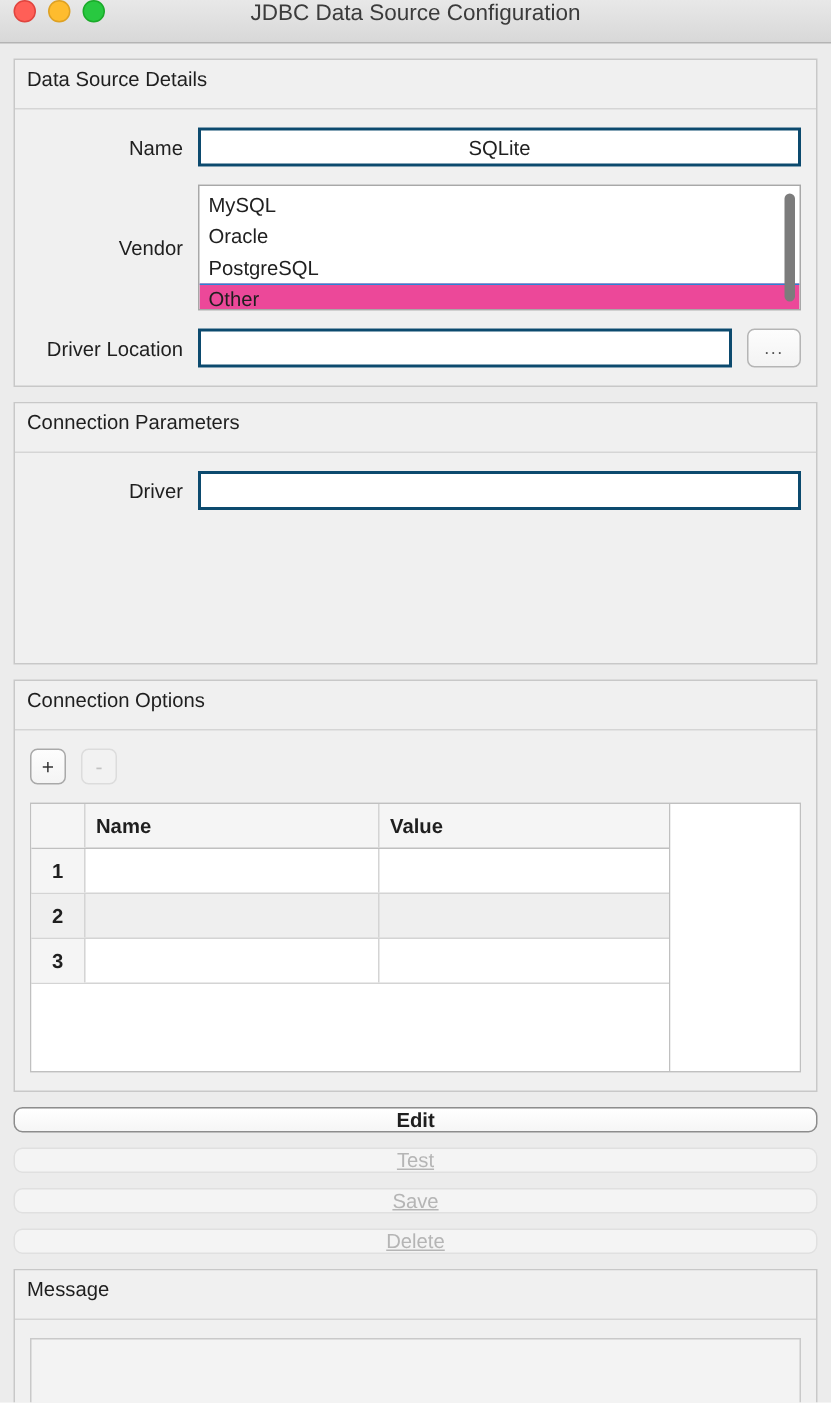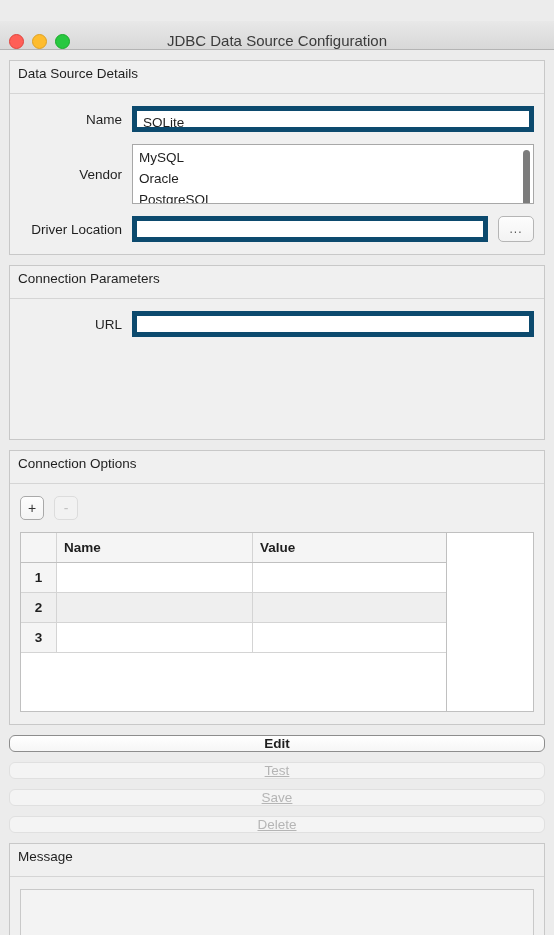--- a/index.html
+++ b/index.html
@@ -23,22 +23,21 @@
     overflow: hidden;
   }
 
   
   .titlebar {
     position: relative;
     height: 28px;
     background: linear-gradient(to bottom, #e8e8e8 0%, #d8d8d8 100%);
     border-bottom: 1px solid #b4b4b4;
     display: flex;
-    align-items: flex-end;
-    margin-top: 21px;
+    align-items: flex-start;
   }
   .traffic {
     display: flex;
     gap: 8px;
     padding-left: 9px;
   }
   .light {
     width: 13px;
     height: 13px;
     border-radius: 50%;
@@ -101,36 +100,37 @@
     padding-right: 10px;
     font-size: 13.5px;
     color: #1f1f1f;
     box-sizing: border-box;
     flex: none;
   }
   .field {
     flex: 1;
     height: 26px;
     background: #ffffff;
-    border: 5px solid #0c4a6e;
+    border: 2px solid #0c4a6e;
     box-sizing: border-box;
     font-size: 13.5px;
     color: #1f1f1f;
     line-height: 24px;
     padding: 0 6px;
     white-space: nowrap;
     overflow: hidden;
+    text-align: center;
   }
 
   
   .row.vendor { align-items: center; }
   .listbox {
     position: relative;
     flex: 1;
-    height: 60px;
+    height: 84px;
     background: #ffffff;
     border: 1px solid #a8a8a8;
     box-sizing: border-box;
     overflow: hidden;
   }
   .list-inner {
     position: absolute;
     top: -2px;
     left: 0;
     right: 0;
@@ -365,25 +365,25 @@
           <div class="browse-btn">...</div>
         </div>
 
       </div>
     </div>
 
     <div class="group">
       <div class="group-title">Connection Parameters</div>
       <div class="group-body">
 
-
         <div class="row">
-          <div class="row-label">URL</div>
+          <div class="row-label">Driver</div>
           <div class="field"></div>
         </div>
+
 
         <div class="param-spacer"></div>
       </div>
     </div>
 
     <div class="group">
       <div class="group-title">Connection Options</div>
       <div class="group-body">
 
         <div class="addrem">

